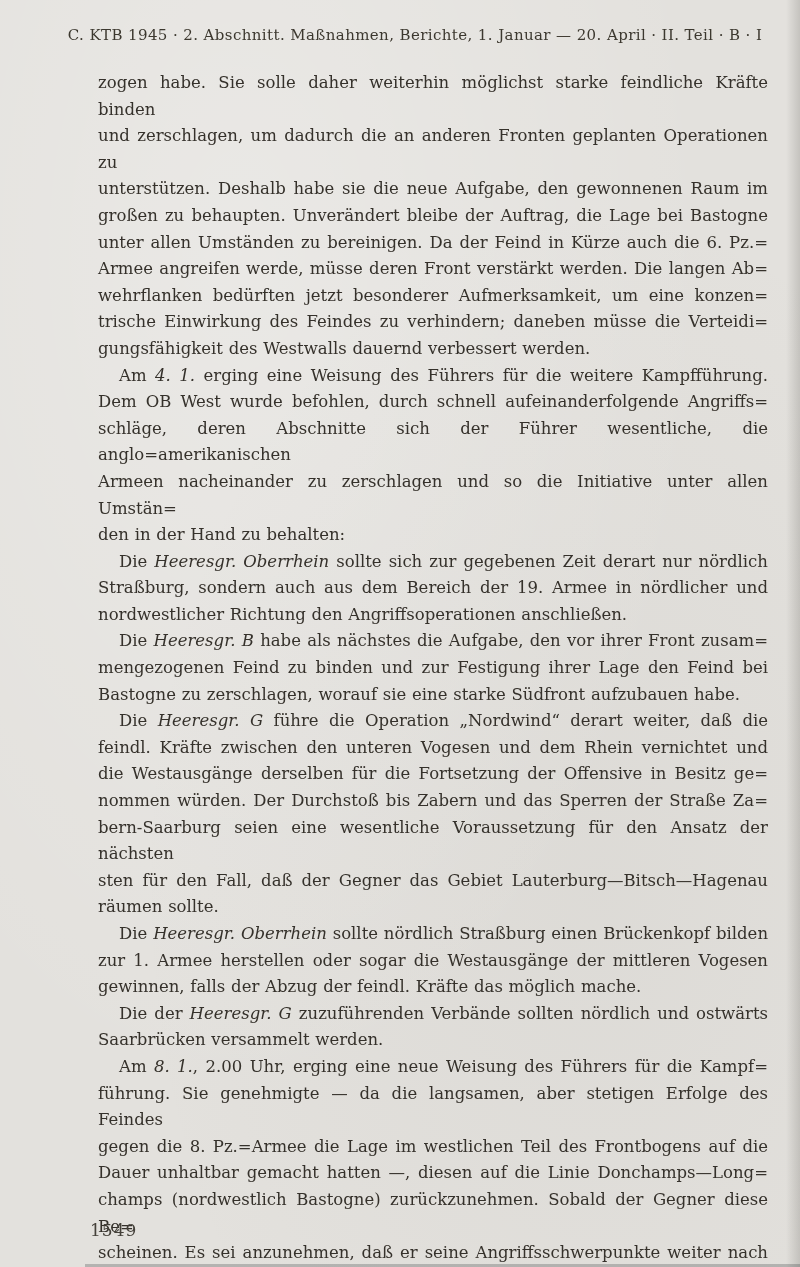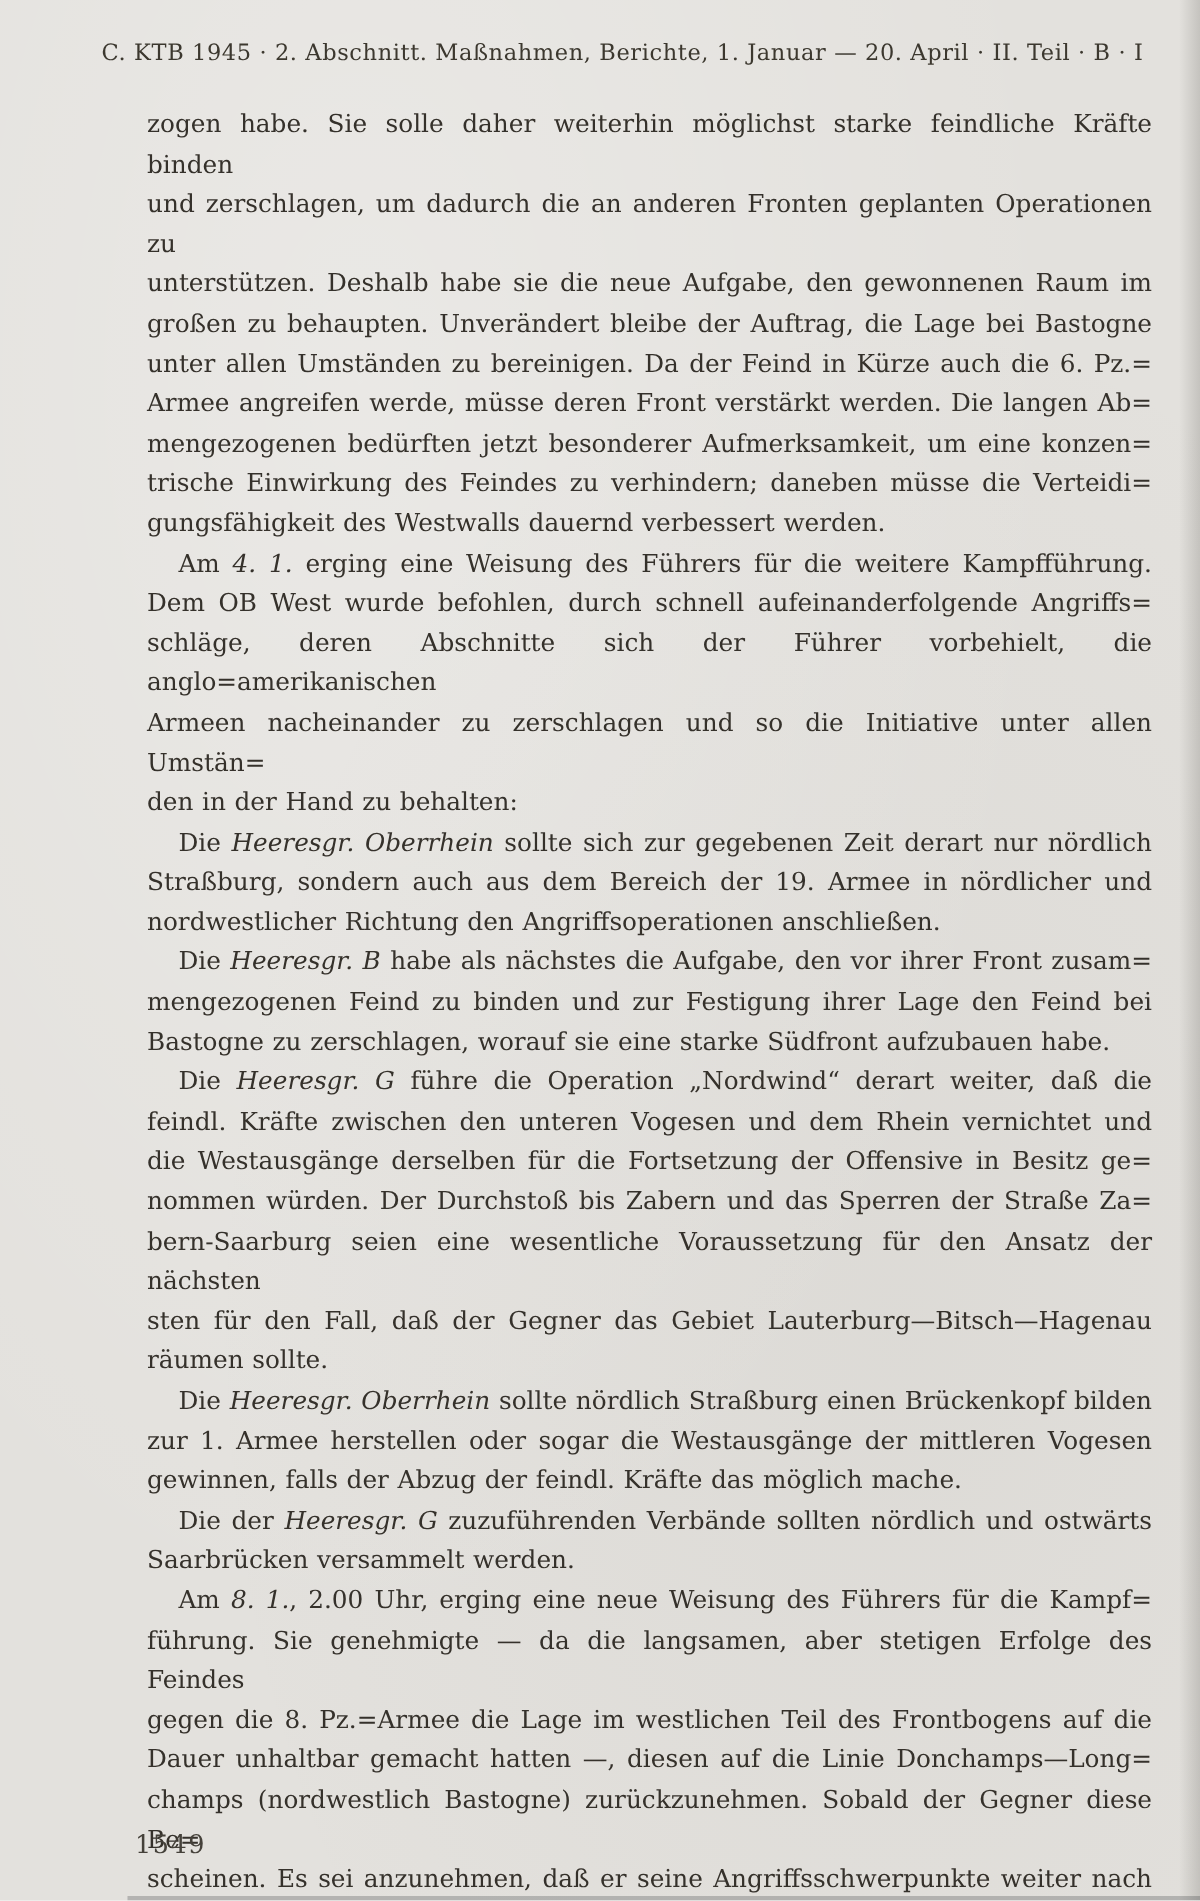--- a/index.html
+++ b/index.html
@@ -66,28 +66,28 @@
   <div class="running-head">C. KTB 1945 · 2. Abschnitt. Maßnahmen, Berichte, 1. Januar — 20. April · II. Teil · B · I</div>
 
   <div class="body-text">
       <div class="para">
         <div class="line"><span>zogen habe. Sie solle daher weiterhin möglichst starke feindliche Kräfte binden</span></div>
         <div class="line"><span>und zerschlagen, um dadurch die an anderen Fronten geplanten Operationen zu</span></div>
         <div class="line"><span>unterstützen. Deshalb habe sie die neue Aufgabe, den gewonnenen Raum im</span></div>
         <div class="line"><span>großen zu behaupten. Unverändert bleibe der Auftrag, die Lage bei Bastogne</span></div>
         <div class="line"><span>unter allen Umständen zu bereinigen. Da der Feind in Kürze auch die 6. Pz.=</span></div>
         <div class="line"><span>Armee angreifen werde, müsse deren Front verstärkt werden. Die langen Ab=</span></div>
-        <div class="line"><span>mengezogenen bedürften jetzt besonderer Aufmerksamkeit, um eine konzen=</span></div>
+        <div class="line"><span>wehrflanken bedürften jetzt besonderer Aufmerksamkeit, um eine konzen=</span></div>
         <div class="line"><span>trische Einwirkung des Feindes zu verhindern; daneben müsse die Verteidi=</span></div>
         <div class="line last"><span>gungsfähigkeit des Westwalls dauernd verbessert werden.</span></div>
       </div>
       <div class="para">
         <div class="line first"><span>Am </span><span class="it">4. 1.</span><span> erging eine Weisung des Führers für die weitere Kampfführung.</span></div>
         <div class="line"><span>Dem OB West wurde befohlen, durch schnell aufeinanderfolgende Angriffs=</span></div>
-        <div class="line"><span>schläge, deren Abschnitte sich der Führer vorbehielt, die anglo=amerikanischen</span></div>
+        <div class="line"><span>schläge, deren Abschnitte sich der Führer wesentliche, die anglo=amerikanischen</span></div>
         <div class="line"><span>Armeen nacheinander zu zerschlagen und so die Initiative unter allen Umstän=</span></div>
         <div class="line last"><span>den in der Hand zu behalten:</span></div>
       </div>
       <div class="para">
         <div class="line first"><span>Die </span><span class="it">Heeresgr. Oberrhein</span><span> sollte sich zur gegebenen Zeit derart nur nördlich</span></div>
         <div class="line"><span>Straßburg, sondern auch aus dem Bereich der 19. Armee in nördlicher und</span></div>
         <div class="line last"><span>nordwestlicher Richtung den Angriffsoperationen anschließen.</span></div>
       </div>
       <div class="para">
         <div class="line first"><span>Die </span><span class="it">Heeresgr. B</span><span> habe als nächstes die Aufgabe, den vor ihrer Front zusam=</span></div>

